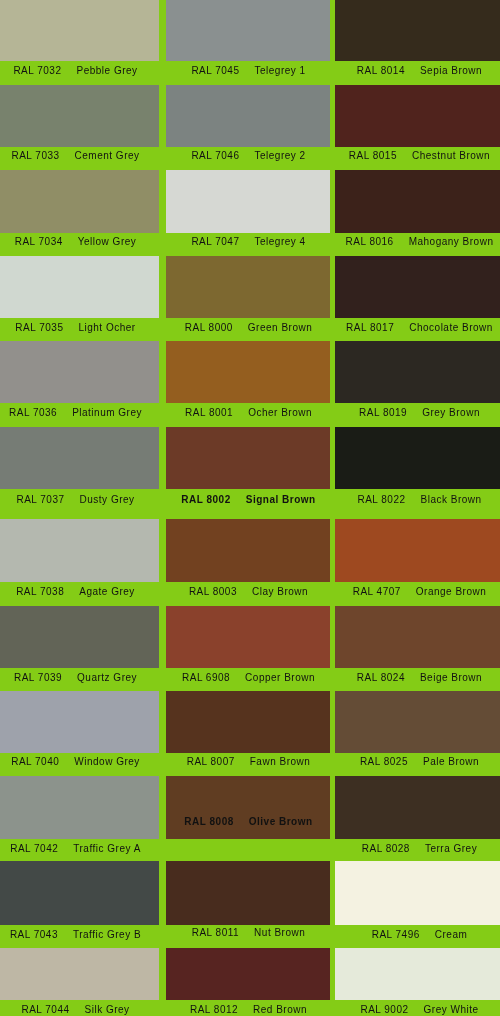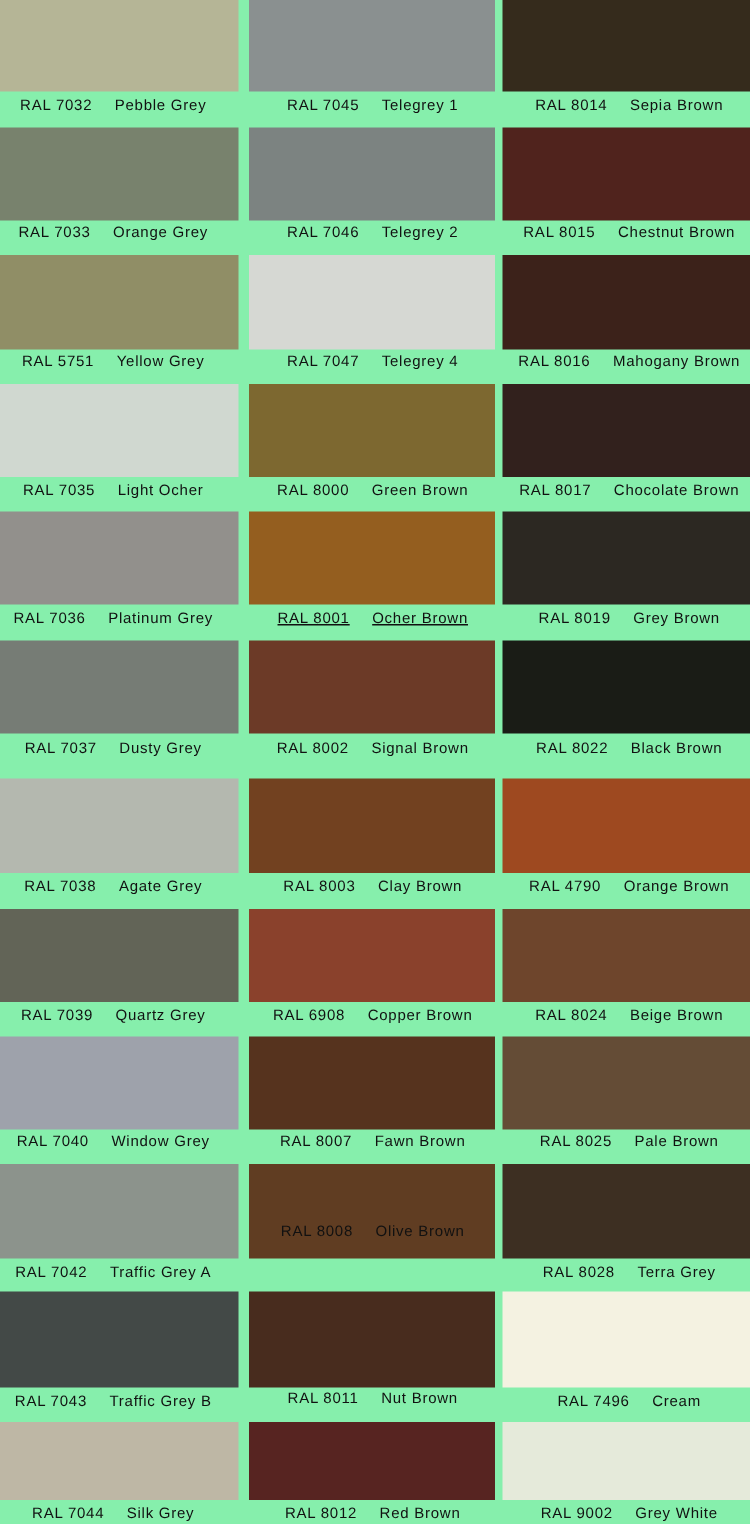--- a/index.html
+++ b/index.html
@@ -11,21 +11,21 @@
   body {
     width: 500px;
     height: 1016px;
     overflow: hidden;
     font-family: "Liberation Sans", sans-serif;
   }
   #chart {
     position: relative;
     width: 500px;
     height: 1016px;
-    background: #86efac;
+    background: #84cc16;
     overflow: hidden;
   }
   .column, .cell { position: static; }
   .swatch {
     position: absolute;
     background: #cccccc;
   }
   .caption {
     position: absolute;
     height: 16px;
@@ -42,25 +42,25 @@
 <body>
 
 <div id="chart">
     <div class="column">
       <div class="cell">
         <div class="swatch" style="left: 0px; top: 0px; width: 159px; height: 61px; background-color: rgb(181, 181, 150);"></div>
         <div class="caption" style="left:-19.5px;top:62.7px;width:190px;"><span class="code">RAL 7032</span><span class="cname">Pebble Grey</span></div>
       </div>
       <div class="cell">
         <div class="swatch" style="left: 0px; top: 84.5px; width: 159px; height: 62.8px; background-color: rgb(120, 130, 109);"></div>
-        <div class="caption" style="left:-19.5px;top:147.7px;width:190px;"><span class="code">RAL 7033</span><span class="cname">Orange Grey</span></div>
+        <div class="caption" style="left:-19.5px;top:147.7px;width:190px;"><span class="code">RAL 7033</span><span class="cname">Cement Grey</span></div>
       </div>
       <div class="cell">
         <div class="swatch" style="left: 0px; top: 170px; width: 159px; height: 62.7px; background-color: rgb(144, 142, 102);"></div>
-        <div class="caption" style="left:-19.5px;top:233.6px;width:190px;"><span class="code">RAL 5751</span><span class="cname">Yellow Grey</span></div>
+        <div class="caption" style="left:-19.5px;top:233.6px;width:190px;"><span class="code">RAL 7034</span><span class="cname">Yellow Grey</span></div>
       </div>
       <div class="cell">
         <div class="swatch" style="left: 0px; top: 255.5px; width: 159px; height: 62.2px; background-color: rgb(208, 216, 208);"></div>
         <div class="caption" style="left:-19.5px;top:320px;width:190px;"><span class="code">RAL 7035</span><span class="cname">Light Ocher</span></div>
       </div>
       <div class="cell">
         <div class="swatch" style="left: 0px; top: 341px; width: 159px; height: 62.4px; background-color: rgb(146, 144, 140);"></div>
         <div class="caption" style="left:-19.5px;top:404.65px;width:190px;"><span class="code">RAL 7036</span><span class="cname">Platinum Grey</span></div>
       </div>
       <div class="cell">
@@ -104,41 +104,41 @@
       <div class="cell">
         <div class="swatch" style="left: 166px; top: 170px; width: 164px; height: 62.7px; background-color: rgb(214, 216, 211);"></div>
         <div class="caption" style="left:153.5px;top:233.6px;width:190px;"><span class="code">RAL 7047</span><span class="cname">Telegrey 4</span></div>
       </div>
       <div class="cell">
         <div class="swatch" style="left: 166px; top: 255.5px; width: 164px; height: 62.2px; background-color: rgb(125, 104, 48);"></div>
         <div class="caption" style="left:153.5px;top:320px;width:190px;"><span class="code">RAL 8000</span><span class="cname">Green Brown</span></div>
       </div>
       <div class="cell">
         <div class="swatch" style="left: 166px; top: 341px; width: 164px; height: 62.4px; background-color: rgb(148, 94, 31);"></div>
-        <div class="caption" style="left:153.5px;top:404.65px;width:190px;text-decoration:underline;"><span class="code">RAL 8001</span><span class="cname">Ocher Brown</span></div>
+        <div class="caption" style="left:153.5px;top:404.65px;width:190px;"><span class="code">RAL 8001</span><span class="cname">Ocher Brown</span></div>
       </div>
       <div class="cell">
         <div class="swatch" style="left: 166px; top: 427px; width: 164px; height: 62px; background-color: rgb(108, 58, 39);"></div>
-        <div class="caption" style="left:153.5px;top:492px;width:190px;"><span class="code">RAL 8002</span><span class="cname">Signal Brown</span></div>
+        <div class="caption" style="left:153.5px;top:492px;width:190px;font-weight:bold;"><span class="code">RAL 8002</span><span class="cname">Signal Brown</span></div>
       </div>
       <div class="cell">
         <div class="swatch" style="left: 166px; top: 518.5px; width: 164px; height: 63.5px; background-color: rgb(114, 65, 32);"></div>
         <div class="caption" style="left:153.5px;top:584px;width:190px;"><span class="code">RAL 8003</span><span class="cname">Clay Brown</span></div>
       </div>
       <div class="cell">
         <div class="swatch" style="left: 166px; top: 605.5px; width: 164px; height: 62.5px; background-color: rgb(138, 65, 44);"></div>
         <div class="caption" style="left:153.5px;top:669.8px;width:190px;"><span class="code">RAL 6908</span><span class="cname">Copper Brown</span></div>
       </div>
       <div class="cell">
         <div class="swatch" style="left: 166px; top: 690.5px; width: 164px; height: 62.5px; background-color: rgb(86, 51, 30);"></div>
         <div class="caption" style="left:153.5px;top:754.4px;width:190px;"><span class="code">RAL 8007</span><span class="cname">Fawn Brown</span></div>
       </div>
       <div class="cell">
         <div class="swatch" style="left: 166px; top: 776.4px; width: 164px; height: 62.6px; background-color: rgb(96, 61, 34);"></div>
-        <div class="caption" style="left:153.5px;top:814px;width:190px;"><span class="code">RAL 8008</span><span class="cname">Olive Brown</span></div>
+        <div class="caption" style="left:153.5px;top:814px;width:190px;font-weight:bold;"><span class="code">RAL 8008</span><span class="cname">Olive Brown</span></div>
       </div>
       <div class="cell">
         <div class="swatch" style="left: 166px; top: 861px; width: 164px; height: 63.5px; background-color: rgb(72, 44, 30);"></div>
         <div class="caption" style="left:153.5px;top:925px;width:190px;"><span class="code">RAL 8011</span><span class="cname">Nut Brown</span></div>
       </div>
       <div class="cell">
         <div class="swatch" style="left: 166px; top: 948px; width: 164px; height: 52px; background-color: rgb(87, 36, 33);"></div>
         <div class="caption" style="left:153.5px;top:1001.75px;width:190px;"><span class="code">RAL 8012</span><span class="cname">Red Brown</span></div>
       </div>
     </div>
@@ -162,21 +162,21 @@
       <div class="cell">
         <div class="swatch" style="left: 335px; top: 341px; width: 165px; height: 62.4px; background-color: rgb(44, 40, 34);"></div>
         <div class="caption" style="left:324.5px;top:404.65px;width:190px;"><span class="code">RAL 8019</span><span class="cname">Grey Brown</span></div>
       </div>
       <div class="cell">
         <div class="swatch" style="left: 335px; top: 427px; width: 165px; height: 62px; background-color: rgb(26, 28, 22);"></div>
         <div class="caption" style="left:324.5px;top:492px;width:190px;"><span class="code">RAL 8022</span><span class="cname">Black Brown</span></div>
       </div>
       <div class="cell">
         <div class="swatch" style="left: 335px; top: 518.5px; width: 165px; height: 63.5px; background-color: rgb(158, 73, 32);"></div>
-        <div class="caption" style="left:324.5px;top:584px;width:190px;"><span class="code">RAL 4790</span><span class="cname">Orange Brown</span></div>
+        <div class="caption" style="left:324.5px;top:584px;width:190px;"><span class="code">RAL 4707</span><span class="cname">Orange Brown</span></div>
       </div>
       <div class="cell">
         <div class="swatch" style="left: 335px; top: 605.5px; width: 165px; height: 62.5px; background-color: rgb(110, 69, 44);"></div>
         <div class="caption" style="left:324.5px;top:669.8px;width:190px;"><span class="code">RAL 8024</span><span class="cname">Beige Brown</span></div>
       </div>
       <div class="cell">
         <div class="swatch" style="left: 335px; top: 690.5px; width: 165px; height: 62.5px; background-color: rgb(100, 76, 54);"></div>
         <div class="caption" style="left:324.5px;top:754.4px;width:190px;"><span class="code">RAL 8025</span><span class="cname">Pale Brown</span></div>
       </div>
       <div class="cell">

